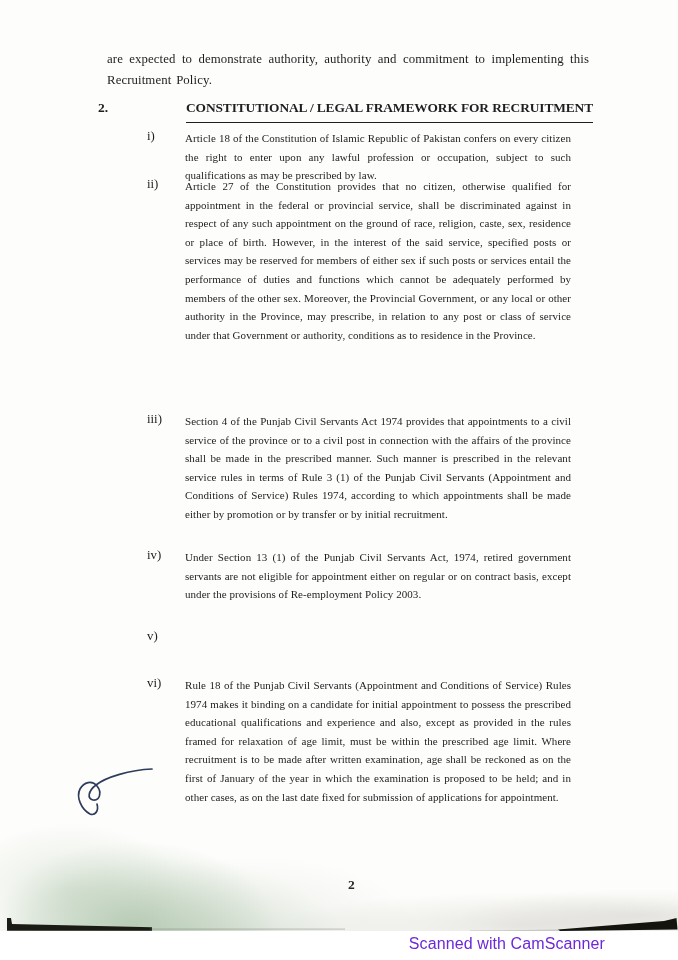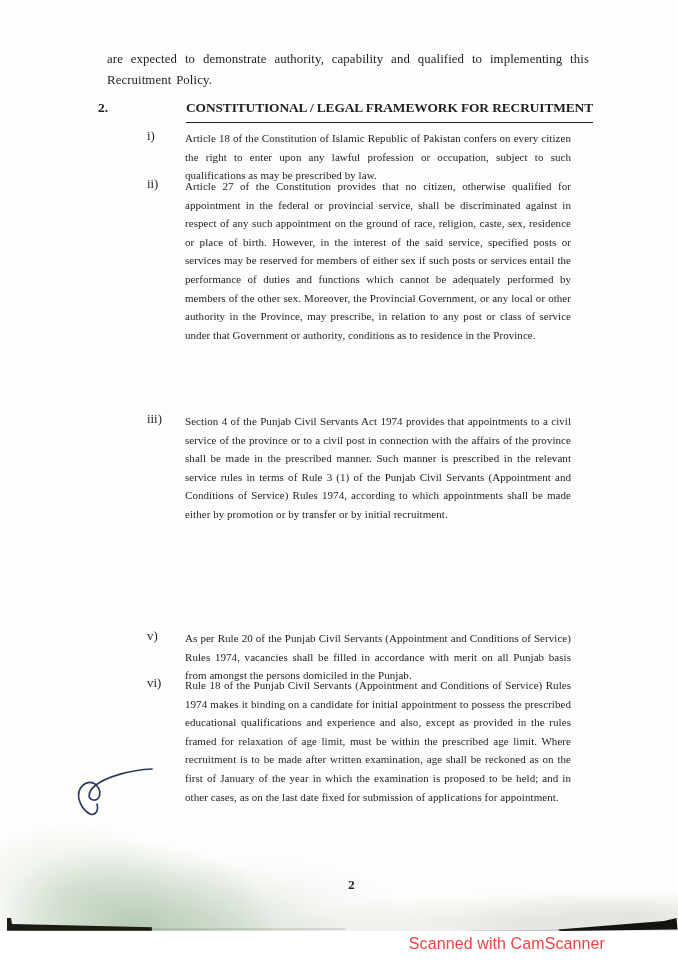--- a/index.html
+++ b/index.html
@@ -40,31 +40,31 @@
     font-size:11px;line-height:18.6px;text-align:justify;
     letter-spacing:0.05px;
   }
   .pagenum{position:absolute;left:348px;top:877px;font-size:13.5px;font-weight:bold;color:#2a2a2a;}
   .overlay{position:absolute;left:0;top:0;width:678px;height:960px;pointer-events:none;}
   .footer{
     position:absolute;left:0;top:931px;width:678px;height:29px;background:#ffffff;
     font-family:"Liberation Sans","DejaVu Sans",sans-serif;
   }
   .footer .credit{
-    position:absolute;right:73px;top:4px;font-size:16px;color:#ef4444;letter-spacing:0.1px;
+    position:absolute;right:73px;top:4px;font-size:16px;color:#6d28d9;letter-spacing:0.1px;
   }
 </style>
 </head>
 <body>
 
 <div class="page">
 
   <div class="scan">
 
-    <p class="intro">are expected to demonstrate authority, capability and qualified to implementing this Recruitment Policy.</p>
+    <p class="intro">are expected to demonstrate authority, authority and commitment to implementing this Recruitment Policy.</p>
 
     <div class="heading">
       <span class="num">2.</span>
       <span class="title">CONSTITUTIONAL / LEGAL FRAMEWORK FOR RECRUITMENT</span>
     </div>
 
     <div class="item" style="top:129px">
       <span class="num">i)</span>
       <p class="body">Article 18 of the Constitution of Islamic Republic of Pakistan confers on every citizen the right to enter upon any lawful profession or occupation, subject to such qualifications as may be prescribed by law.</p>
     </div>
@@ -72,24 +72,27 @@
     <div class="item" style="top:177px">
       <span class="num">ii)</span>
       <p class="body">Article 27 of the Constitution provides that no citizen, otherwise qualified for appointment in the federal or provincial service, shall be discriminated against in respect of any such appointment on the ground of race, religion, caste, sex, residence or place of birth. However, in the interest of the said service, specified posts or services may be reserved for members of either sex if such posts or services entail the performance of duties and functions which cannot be adequately performed by members of the other sex. Moreover, the Provincial Government, or any local or other authority in the Province, may prescribe, in relation to any post or class of service under that Government or authority, conditions as to residence in the Province.</p>
     </div>
 
     <div class="item" style="top:412px">
       <span class="num">iii)</span>
       <p class="body">Section 4 of the Punjab Civil Servants Act 1974 provides that appointments to a civil service of the province or to a civil post in connection with the affairs of the province shall be made in the prescribed manner. Such manner is prescribed in the relevant service rules in terms of Rule 3 (1) of the Punjab Civil Servants (Appointment and Conditions of Service) Rules 1974, according to which appointments shall be made either by promotion or by transfer or by initial recruitment.</p>
     </div>
 
+    <div class="item" style="top:548px">
+      <span class="num">iv)</span>
+      <p class="body">Under Section 13 (1) of the Punjab Civil Servants Act, 1974, retired government servants are not eligible for appointment either on regular or on contract basis, except under the provisions of Re-employment Policy 2003.</p>
+    </div>
 
     <div class="item" style="top:629px">
       <span class="num">v)</span>
-      <p class="body">As per Rule 20 of the Punjab Civil Servants (Appointment and Conditions of Service) Rules 1974, vacancies shall be filled in accordance with merit on all Punjab basis from amongst the persons domiciled in the Punjab.</p>
     </div>
 
     <div class="item" style="top:676px">
       <span class="num">vi)</span>
       <p class="body">Rule 18 of the Punjab Civil Servants (Appointment and Conditions of Service) Rules 1974 makes it binding on a candidate for initial appointment to possess the prescribed educational qualifications and experience and also, except as provided in the rules framed for relaxation of age limit, must be within the prescribed age limit. Where recruitment is to be made after written examination, age shall be reckoned as on the first of January of the year in which the examination is proposed to be held; and in other cases, as on the last date fixed for submission of applications for appointment.</p>
     </div>
 
     <div class="pagenum">2</div>
   </div>
 

